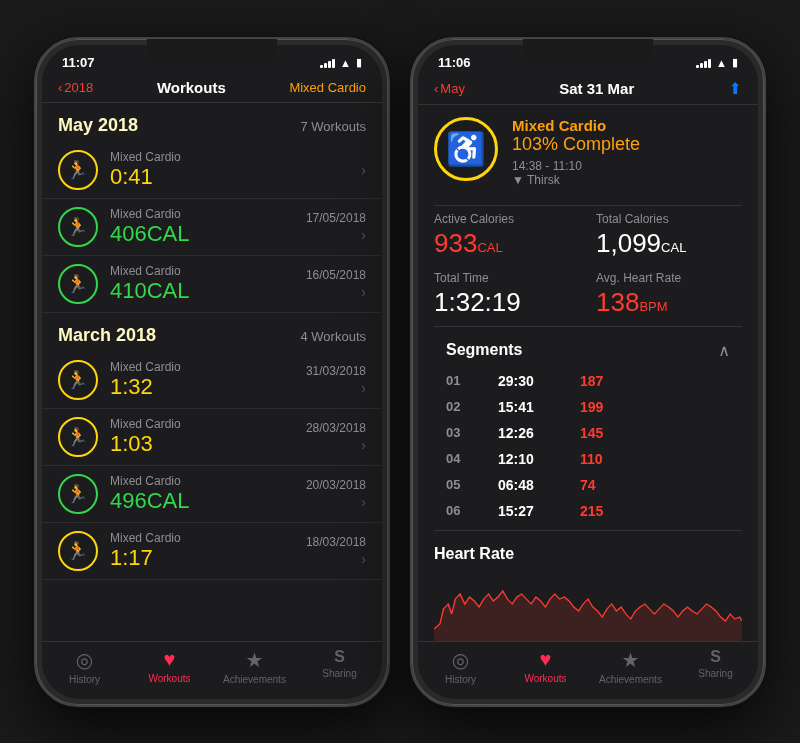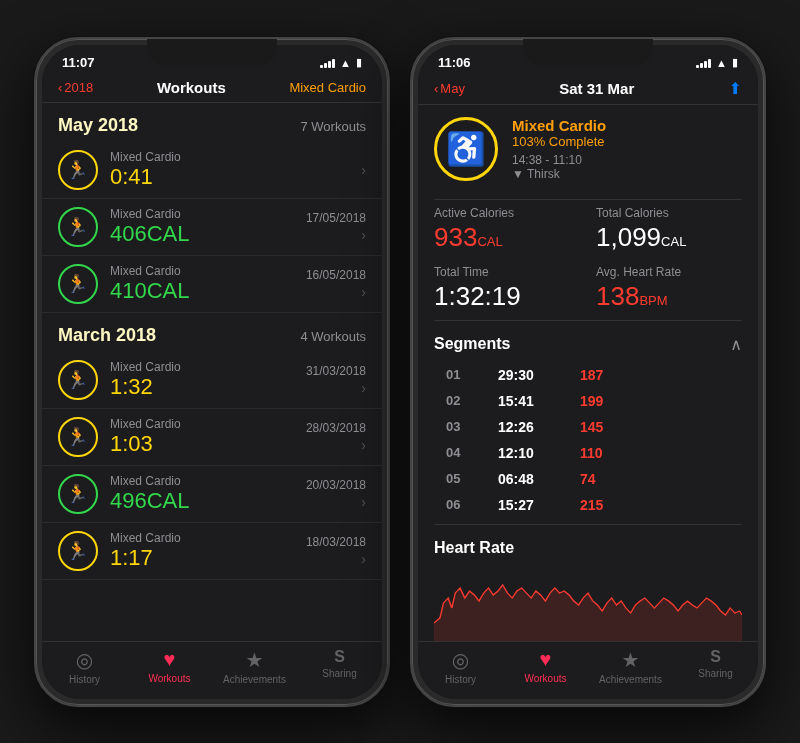--- a/index.html
+++ b/index.html
@@ -242,21 +242,21 @@
     .workout-detail-info {
       flex: 1;
     }
     .workout-detail-title {
       color: #ff9f0a;
       font-size: 15px;
       font-weight: 600;
     }
     .workout-detail-subtitle {
       color: #ff9f0a;
-      font-size: 13px;
+      font-size: 18px;
     }
     .workout-detail-time {
       color: #8e8e93;
       font-size: 12px;
       margin-top: 4px;
     }
     .workout-detail-location {
       color: #8e8e93;
       font-size: 12px;
     }
@@ -288,21 +288,21 @@
     .divider {
       height: 1px;
       background: #333;
       margin: 6px 16px;
     }
 
     .segments-header {
       display: flex;
       justify-content: space-between;
       align-items: center;
-      padding: 8px 16px;
+      padding: 8px 28px;
     }
     .segments-title {
       color: #fff;
       font-size: 16px;
       font-weight: 600;
     }
     .segments-collapse {
       color: #8e8e93;
       font-size: 16px;
     }

